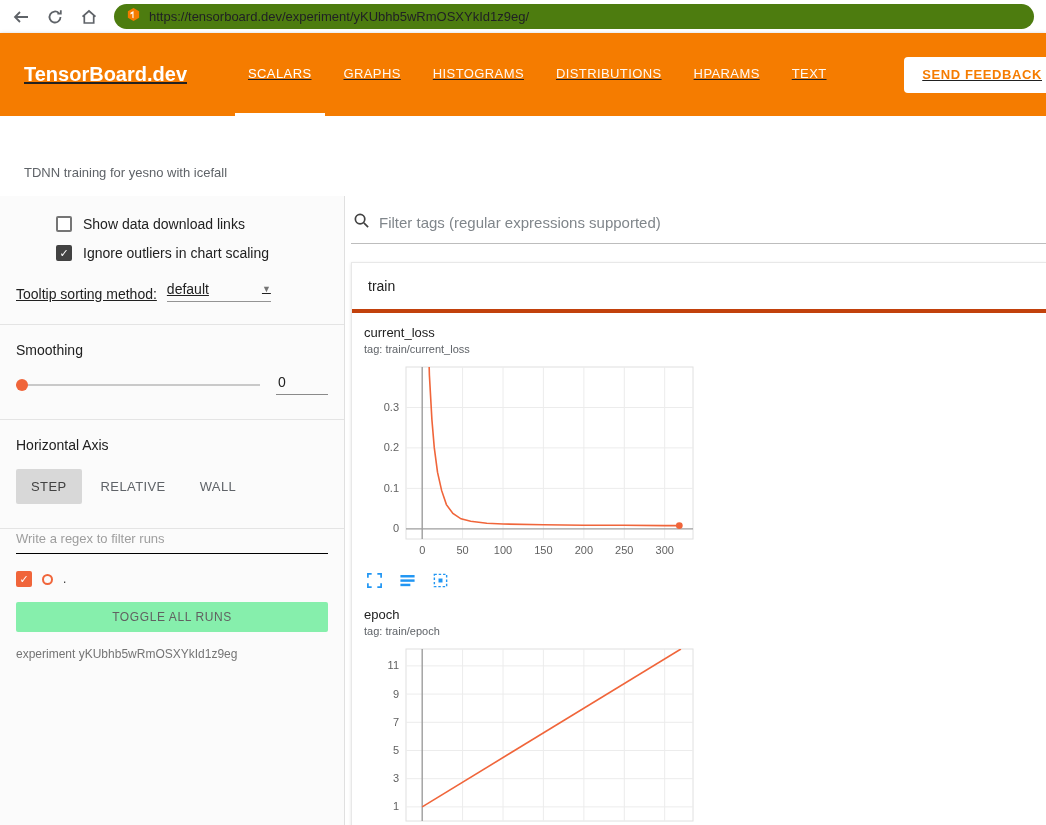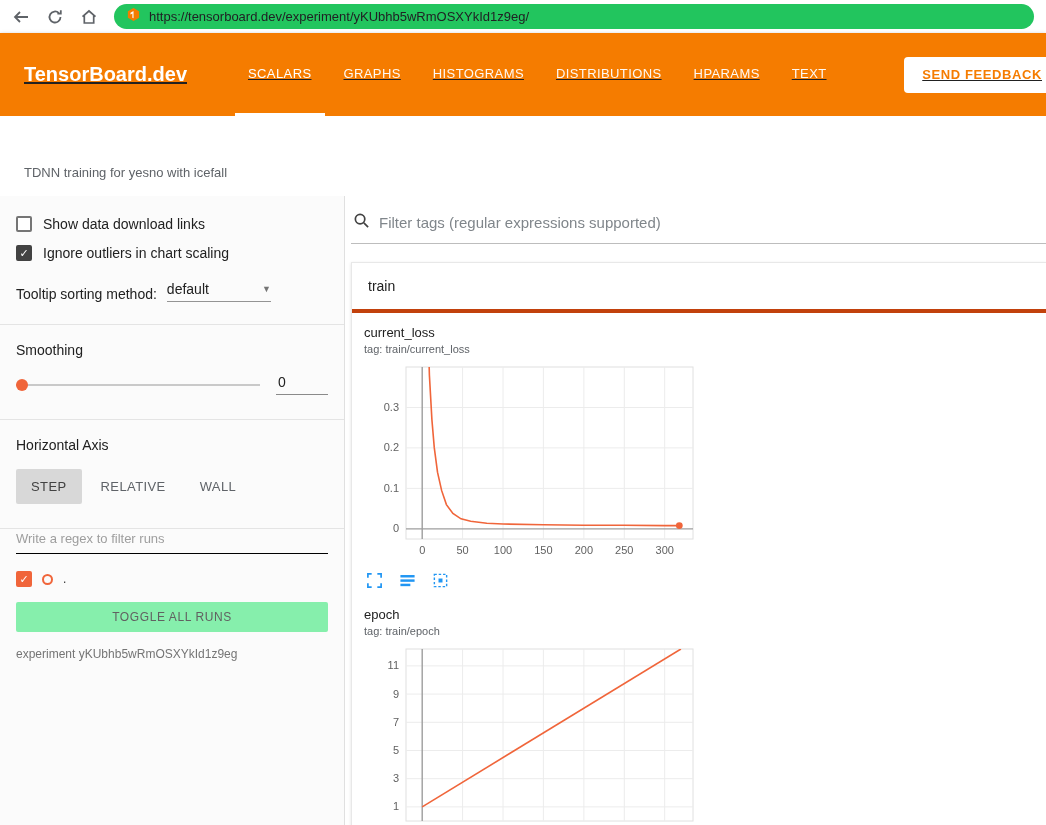--- a/index.html
+++ b/index.html
@@ -1,47 +1,47 @@
 <!DOCTYPE html>
 <html><head>
 <meta charset="utf-8">
 <style>
   *{box-sizing:border-box;margin:0;padding:0;}
   html,body{width:1046px;height:825px;overflow:hidden;background:#fff;
     font-family:"Liberation Sans",sans-serif;color:#212121;}
   
   .browser-bar{height:33px;display:flex;align-items:center;padding:0 12px;gap:16px;background:#fff;}
   .nav-icon{display:flex;align-items:center;}
-  .addr{flex:1;height:25px;background:#22c55e;border-radius:13px;display:flex;align-items:center;
+  .addr{flex:1;height:25px;background:#4d7c0f;border-radius:13px;display:flex;align-items:center;
     padding:0 12px;gap:8px;}
   .addr-url{font-size:13px;color:#202124;}
   
   .app-header{height:83px;background:#f57c00;display:flex;align-items:stretch;padding:0 0 0 24px;
     overflow:hidden;box-shadow:0 1px 4px rgba(0,0,0,.25);text-decoration:underline;}
   .brand{color:#fff;font-size:20px;font-weight:bold;align-self:center;margin-right:48px;white-space:nowrap;}
   .tabs{display:flex;align-items:stretch;gap:6px;}
   .tab{display:flex;align-items:center;padding:0 13px;color:rgba(255,255,255,.95);font-size:13px;
     letter-spacing:.4px;border-bottom:3px solid transparent;cursor:pointer;white-space:nowrap;}
   .tab.active{border-bottom-color:#fff;color:#fff;}
   .feedback-btn{margin-left:auto;margin-right:-14px;align-self:center;background:#fff;color:#f57c00;
     font-size:13px;font-weight:bold;letter-spacing:.6px;border:none;border-radius:4px;height:36px;
     padding:0 18px;white-space:nowrap;font-family:"Liberation Sans",sans-serif;}
   
   .subheader{height:80px;background:#fff;display:flex;align-items:flex-end;padding:0 0 16px 24px;
     color:#5f6368;font-size:13px;}
   
   .content{display:flex;height:645px;}
   .sidebar{width:345px;min-width:345px;background:#fbfbfb;border-right:1px solid #e0e0e0;
     padding:20px 16px 0;overflow:hidden;}
-  .check-row{display:flex;align-items:center;gap:11px;margin-bottom:13px;font-size:14px;color:#212121;}
+  .check-row{display:flex;align-items:center;gap:11px;margin-bottom:13px;font-size:14px;color:#212121;margin-left:40px;}
   .checkbox{width:16px;height:16px;min-width:16px;border:2px solid #757575;border-radius:2px;background:#fff;
     display:flex;align-items:center;justify-content:center;font-size:11px;line-height:1;color:#fff;cursor:pointer;}
   .checkbox.checked{background:#424242;border-color:#424242;}
   .checkbox.run.checked{background:#f0653a;border-color:#f0653a;}
-  .tooltip-row{display:flex;align-items:flex-end;gap:10px;margin:20px 0 22px;font-size:14px;}
+  .tooltip-row{display:flex;align-items:flex-end;gap:10px;margin:20px 0 22px;font-size:14px;text-decoration:underline;}
   .dropdown{min-width:104px;border-bottom:1px solid #949494;padding-bottom:4px;display:flex;
     justify-content:space-between;align-items:center;gap:36px;cursor:pointer;}
   .caret{color:#757575;font-size:9px;}
   .divider{height:1px;background:#e4e4e4;margin:0 -16px;}
   .section-label{font-size:14px;color:#212121;margin:17px 0 16px;}
   .slider-row{display:flex;align-items:center;gap:16px;margin-bottom:24px;}
   .slider-track{flex:1;height:2px;background:#c9c9c9;position:relative;cursor:pointer;}
   .slider-thumb{position:absolute;left:0;top:-5px;width:12px;height:12px;border-radius:50%;background:#f0653a;}
   .slider-value{width:52px;border-bottom:1px solid #8a8a8a;font-size:14px;padding:0 2px 4px;}
   .axis-buttons{display:flex;gap:4px;margin-bottom:24px;}

